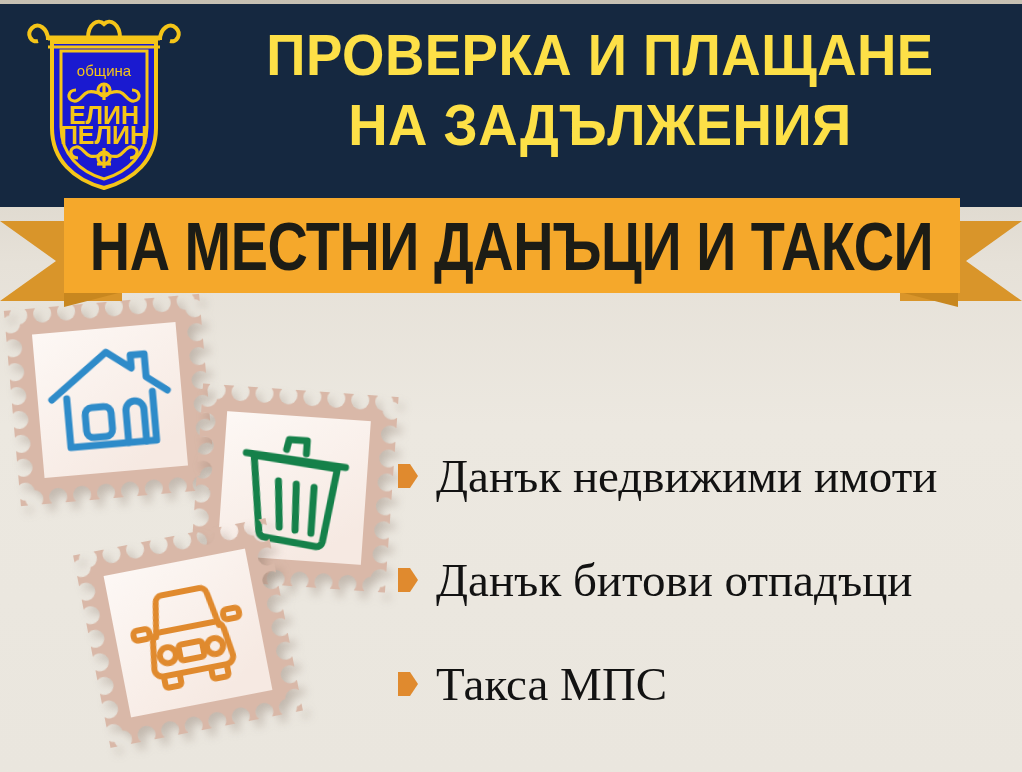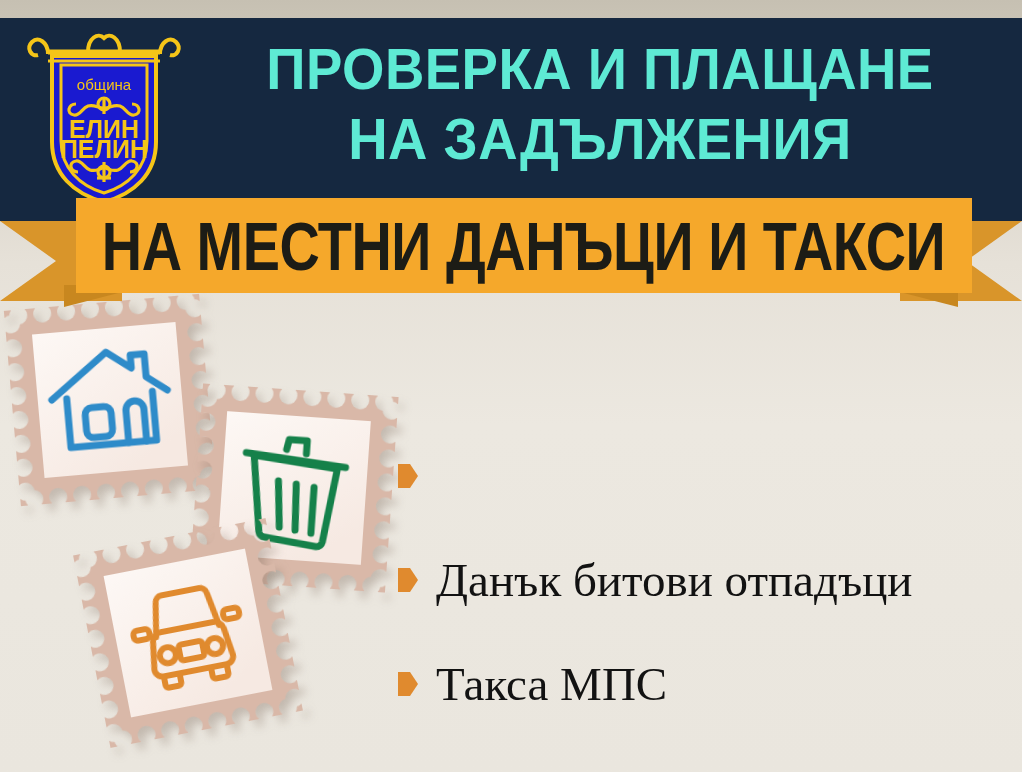--- a/index.html
+++ b/index.html
@@ -20,21 +20,21 @@
                 #c6c0b2 0%,
                 #d6d0c4 14%,
                 #e6e1d8 34%,
                 #ece8e0 55%,
                 #eae6de 100%);
   }
 
   
   .header {
     position: absolute;
-    left: 0; top: 18px;
+    left: 0; top: 4px;
     width: 1022px;
     height: 203px;
     background: #152840;
     z-index: 5;
   }
 
   
   .logo {
     position: absolute;
     left: 18px;
@@ -44,21 +44,21 @@
   }
   .logo svg { display: block; width: 100%; height: 100%; }
 
   
   .title-block {
     position: absolute;
     left: 190px;
     top: 16px;
     width: 820px;
     text-align: center;
-    color: #5eead4;
+    color: #fde047;
   }
   .title-line {
     font-family: "Liberation Sans", sans-serif;
     font-weight: bold;
     font-size: 58px;
     line-height: 70px;
     letter-spacing: 0.5px;
     white-space: nowrap;
     transform: scaleX(0.94);
     transform-origin: center;
@@ -94,21 +94,21 @@
     top: 88px;
     width: 70px;
     height: 22px;
     background: #c8871f;
   }
   .ribbon-shadow-l { left: 64px;  clip-path: polygon(0 0, 70px 0, 70px 4px, 0 22px); }
   .ribbon-shadow-r { right: 64px; clip-path: polygon(0 0, 70px 0, 70px 22px, 0 4px); }
 
   .ribbon-main {
     position: absolute;
-    left: 76px;
+    left: 64px;
     top: 1px;
     width: 896px;
     height: 95px;
     background: #f5a82b;
     display: flex;
     align-items: center;
     justify-content: center;
   }
   .ribbon-text {
     font-family: "Liberation Sans", sans-serif;
@@ -413,20 +413,21 @@
           <rect x="136" y="82" width="16" height="10" rx="4"></rect>
         </g>
       </svg>
     </div>
   </div>
 
   <div class="bullets">
 
     <div class="bullet-row">
       <span class="bullet-marker"></span>
+      <span class="bullet-label">Данък недвижими имоти</span>
     </div>
 
     <div class="bullet-row">
       <span class="bullet-marker"></span>
       <span class="bullet-label">Данък битови отпадъци</span>
     </div>
 
     <div class="bullet-row">
       <span class="bullet-marker"></span>
       <span class="bullet-label">Такса МПС</span>

